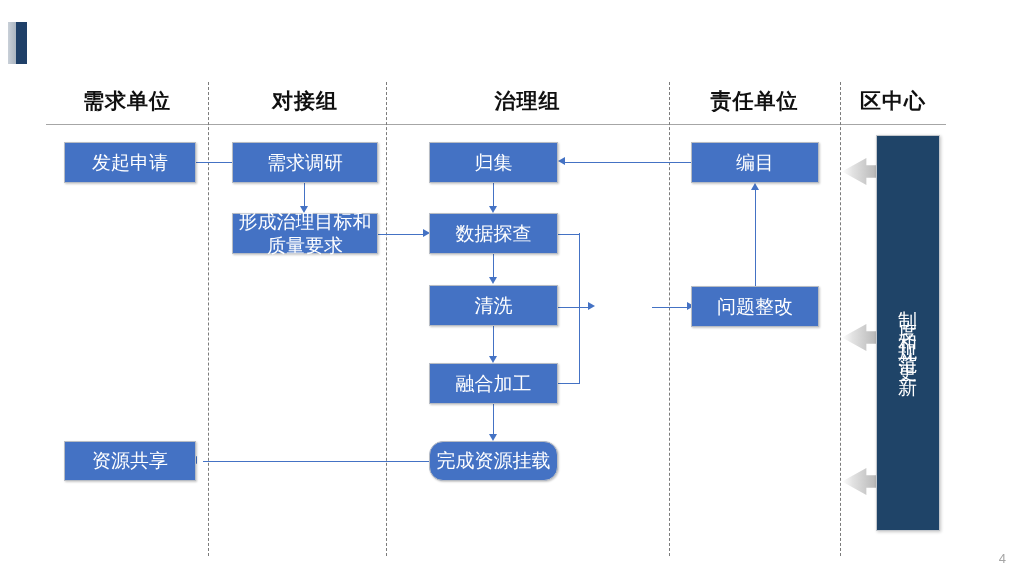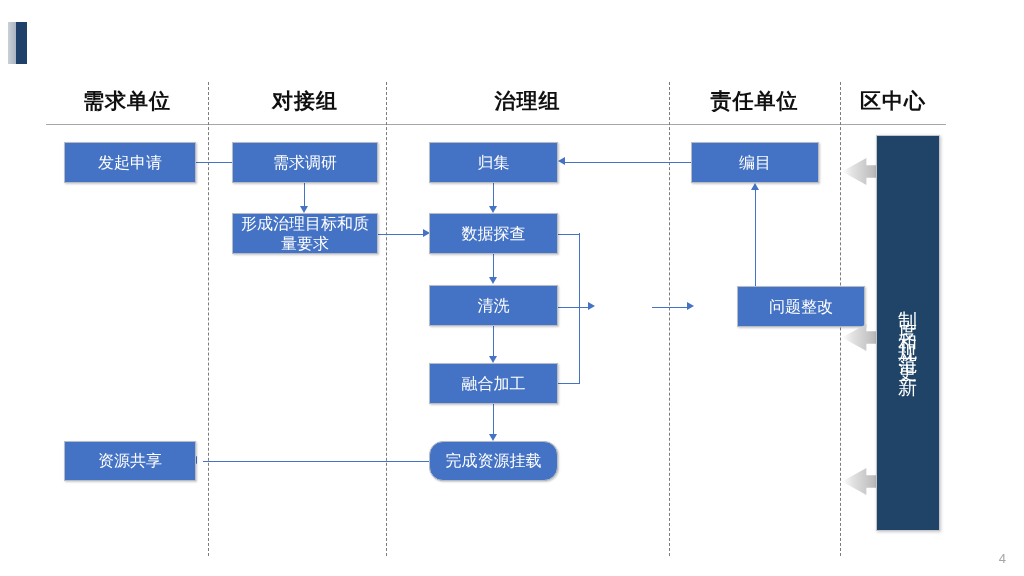--- a/index.html
+++ b/index.html
@@ -71,21 +71,21 @@
   }
 
   
   .node {
     position: absolute;
     box-sizing: border-box;
     background: #4472c4;
     border: 1px solid #b7bcc4;
     box-shadow: 1px 1px 2px rgba(0,0,0,0.22);
     color: #ffffff;
-    font-size: 16px;
+    font-size: 19px;
     line-height: 1.25;
     display: flex;
     align-items: center;
     justify-content: center;
     text-align: center;
     padding: 2px 4px;
     user-select: none;
   }
 
   
@@ -260,21 +260,21 @@
 
   <div class="node" style="left:429px; top:285px; width:129px; height:41px;">清洗</div>
 
   <div class="node" style="left:429px; top:363px; width:129px; height:41px;">融合加工</div>
 
   <div class="node" style="left:429px; top:441px; width:129px; height:40px;border-radius:14px;">完成资源挂载</div>
 
 
   <div class="node" style="left:691px; top:142px; width:128px; height:41px;">编目</div>
 
-  <div class="node" style="left:691px; top:286px; width:128px; height:41px;margin-left:46px;">问题整改</div>
+  <div class="node" style="left:691px; top:286px; width:128px; height:41px;">问题整改</div>
 
   <div class="gray-arrow" style="left:842px; top:158px;"></div>
   <div class="gray-arrow" style="left:842px; top:324px;"></div>
   <div class="gray-arrow" style="left:842px; top:468px;"></div>
 
   <div class="banner" style="left:876px; top:135px; width:64px; height:396px;">
     <span class="banner-text">制度和规范更新</span>
   </div>
 
   <div class="page-number">4</div>

